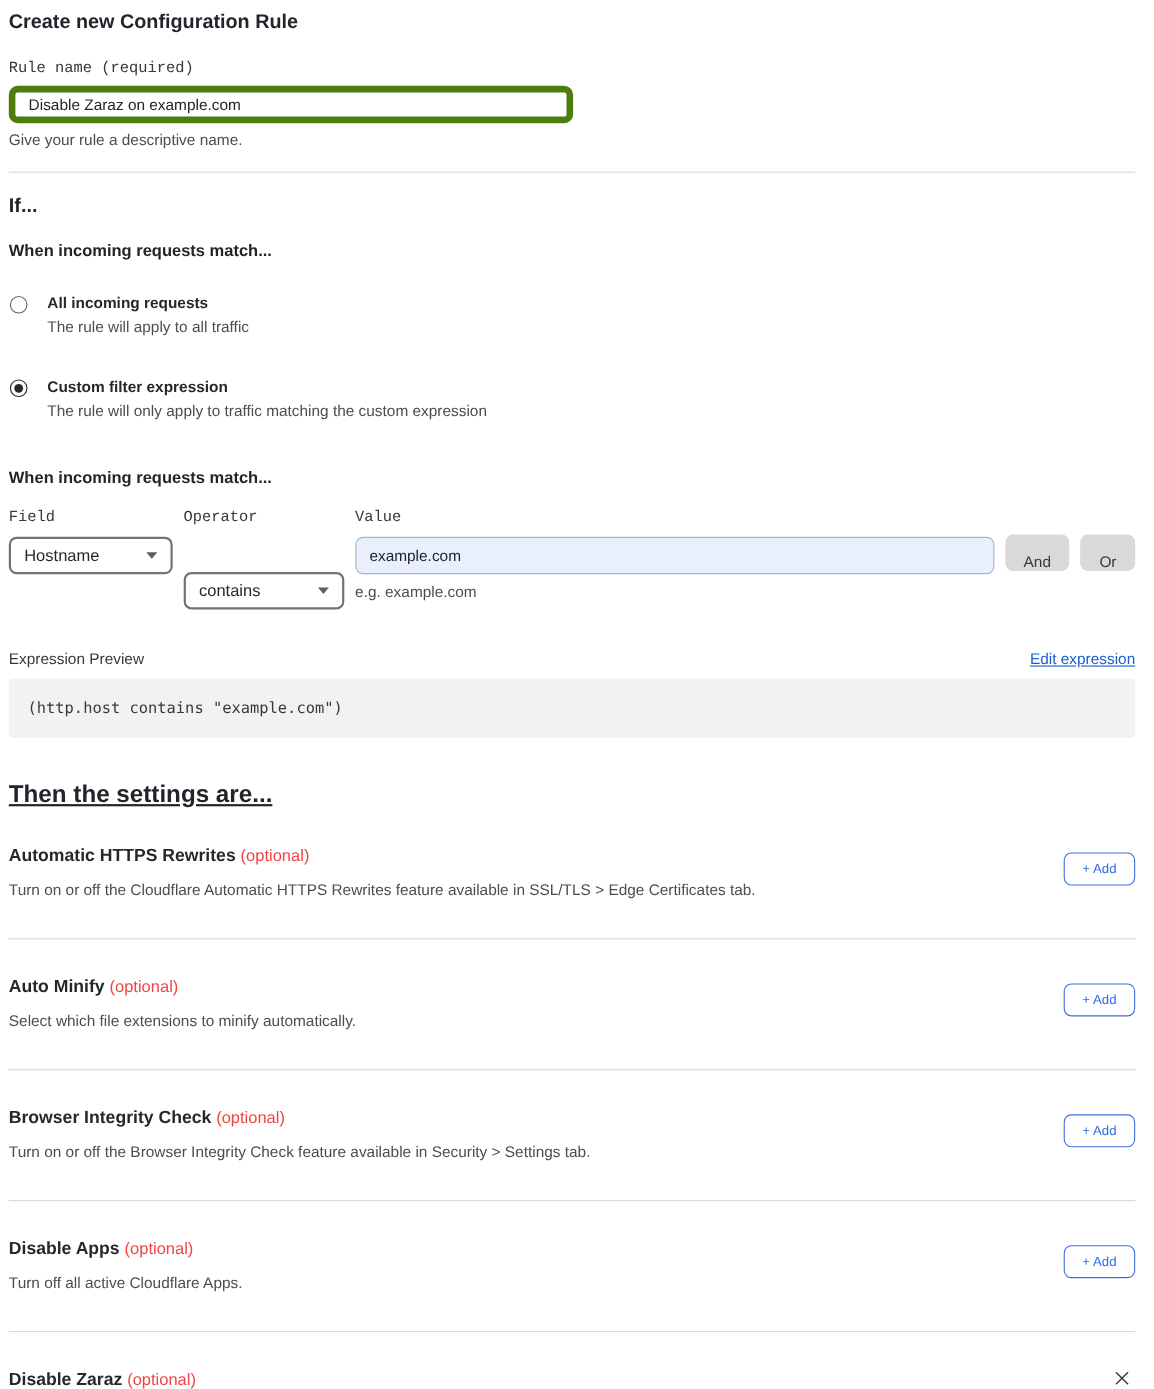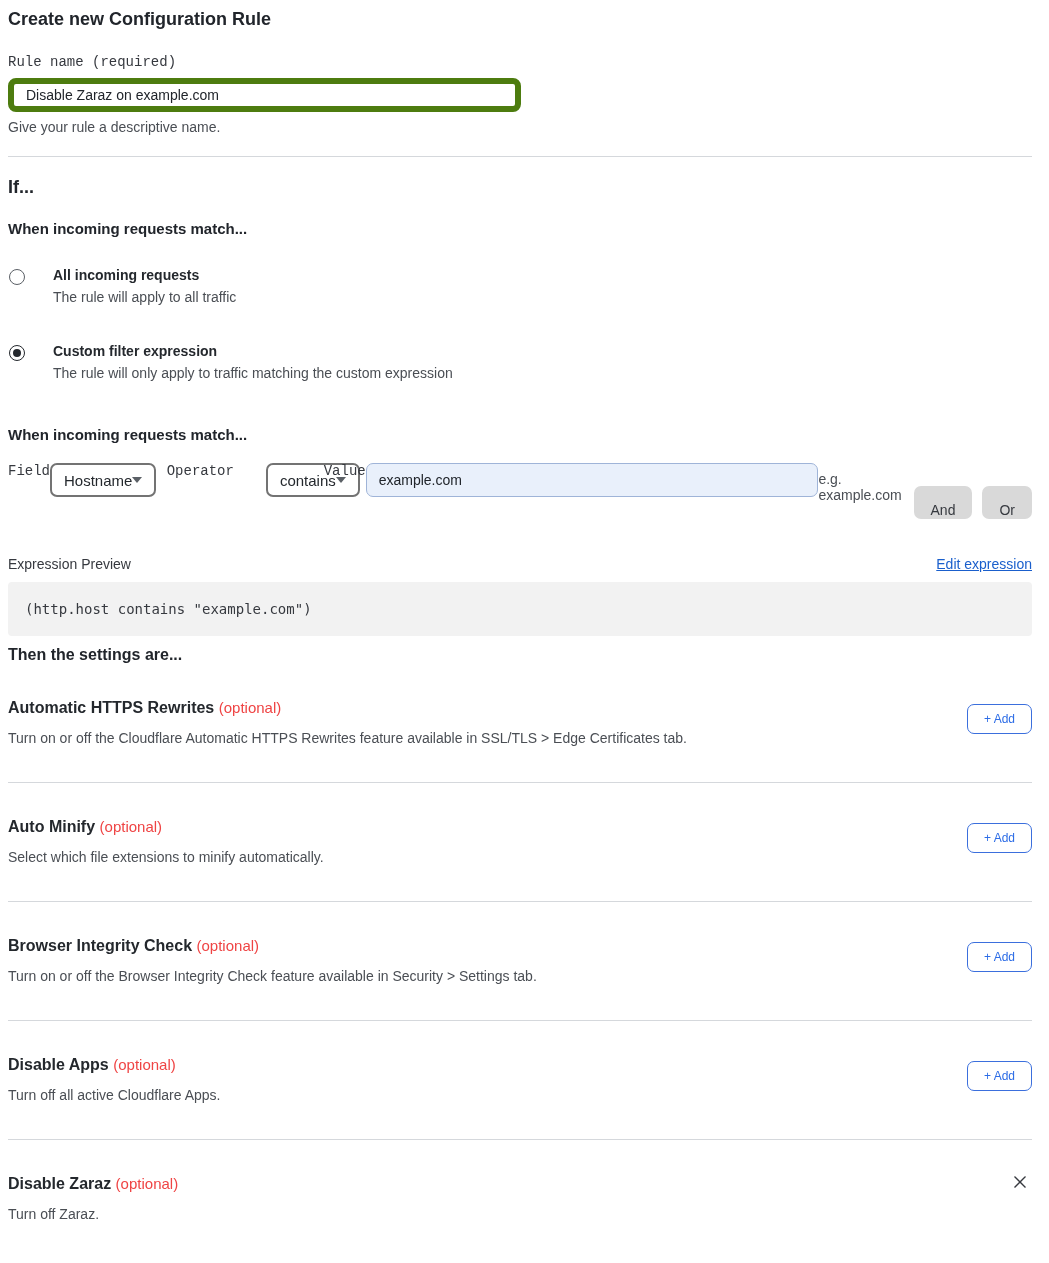--- a/index.html
+++ b/index.html
@@ -39,29 +39,29 @@
   .radio-option + .radio-option { margin-top: 37px; }
   .radio-control {
     width: 16px; height: 16px; border-radius: 50%;
     border: 1px solid #5b6066; background: #fff;
     margin: 2px 0 0 1px; flex: 0 0 auto;
     display: flex; align-items: center; justify-content: center;
   }
   .radio-option.selected .radio-control { border-color: #24282d; }
   .radio-dot { width: 8px; height: 8px; border-radius: 50%; background: #24282d; display: none; }
   .radio-option.selected .radio-dot { display: block; }
-  .radio-texts { margin-left: 28px; }
+  .radio-texts { margin-left: 18px; }
   .radio-label { font-size: 14px; font-weight: bold; color: #24282d; line-height: 17px; }
   .radio-desc { font-size: 14px; color: #4a4e54; margin-top: 5px; line-height: 17px; }
 
   .match-heading-2 { margin-top: 44px; }
 
   
   .filter-row { display: flex; margin-top: 20px; }
-  .filter-col { display: flex; }
+  .filter-col { display: flex; flex-direction: column; }
   .filter-col .field-label { margin-bottom: 9px; }
   .col-field { width: 150px; margin-right: 10px; }
   .col-operator { width: 147px; margin-right: 10px; gap: 32px; }
   .col-value { width: 585px; }
   .select-box {
     height: 34px; border: 2px solid #737373; border-radius: 7px; background: #fff;
     display: flex; align-items: center; justify-content: space-between;
     padding: 0 12px; font-size: 15px; color: #24282d; cursor: pointer;
   }
   .chevron-down {
@@ -89,21 +89,21 @@
   .expr-header { display: flex; justify-content: space-between; align-items: flex-end; margin-top: 37px; }
   .expr-label { font-size: 14px; color: #36393f; }
   .expr-edit-link { font-size: 14px; color: #1a5fcc; text-decoration: underline; cursor: pointer; }
   .expr-box {
     margin-top: 10px; height: 54px; background: #f2f2f2; border-radius: 4px;
     display: flex; align-items: center; padding: 0 17px;
     font-family: "DejaVu Sans Mono", monospace; font-size: 14px; color: #36393f;
   }
 
   
-  .settings-heading { margin-top: 10px; font-size: 16px; }
+  .settings-heading { margin-top: 38px; font-size: 22px; text-decoration: underline; }
   .setting { position: relative; margin-top: 34px; }
   .setting-title-line { font-size: 16px; line-height: 19px; }
   .setting-title { font-weight: bold; color: #24282d; }
   .optional { font-weight: normal; color: #ef4444; font-size: 15px; }
   .setting-desc { margin-top: 13px; font-size: 14px; color: #4a4e54; line-height: 17px; }
   .add-btn {
     position: absolute; right: 0; top: 6px;
     background: #fff; border: 1px solid #3b6fdd; color: #2c6ce6;
     border-radius: 7px; font-size: 12px; font-family: "Liberation Sans", sans-serif;
     padding: 7px 16px; cursor: pointer;

